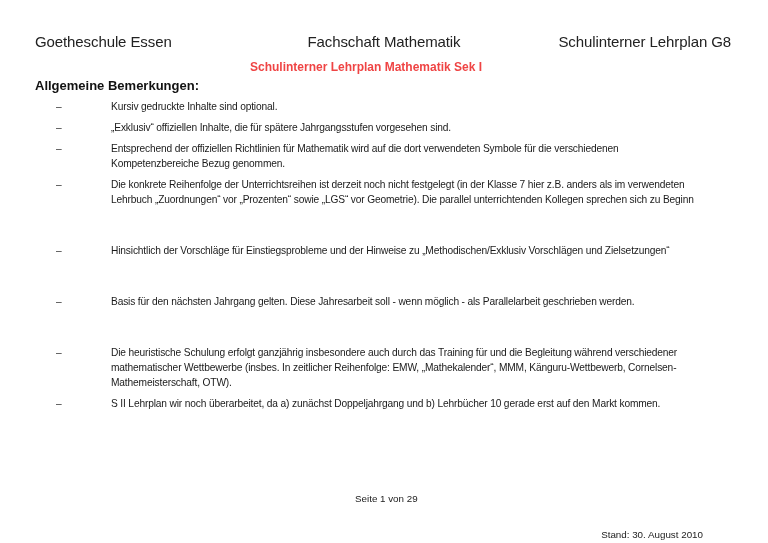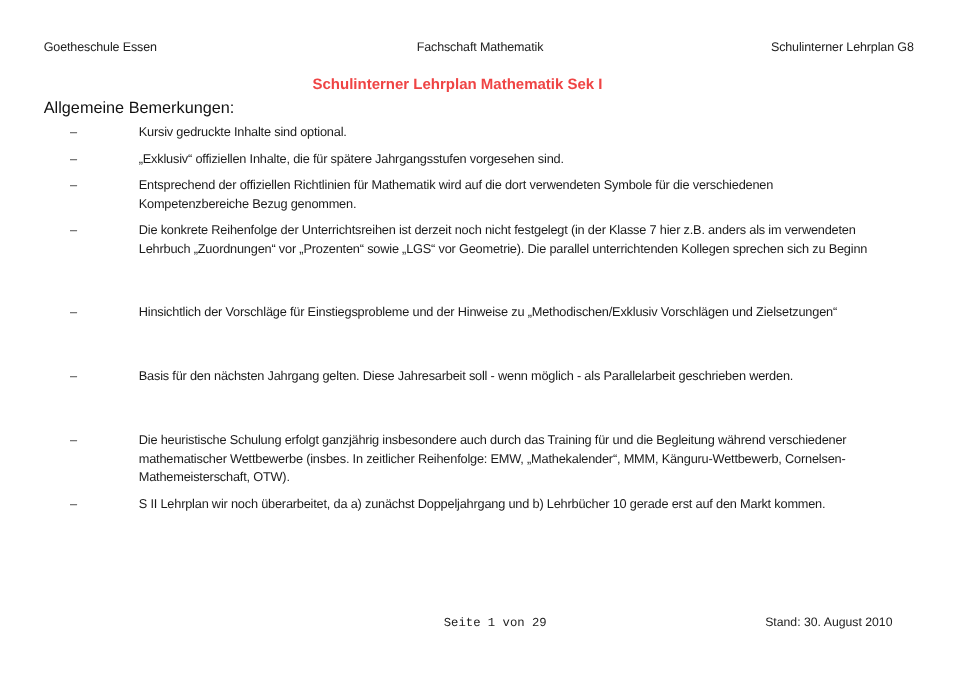--- a/index.html
+++ b/index.html
@@ -1,37 +1,37 @@
 <!DOCTYPE html>
 <html><head>
 <meta charset="utf-8">
 <style>
   html, body { margin: 0; padding: 0; background: #ffffff; }
   body {
     width: 768px; height: 543px; position: relative; overflow: hidden;
     font-family: "Liberation Sans", sans-serif; color: #1a1a1a;
   }
-  .hdr { position: absolute; top: 33px; font-size: 10px; color: #222; letter-spacing: -0.1px; }
+  .hdr { position: absolute; top: 33px; font-size: 15px; color: #222; letter-spacing: -0.1px; }
   .hdr-left { left: 35px; }
   .hdr-center { left: 0; width: 768px; text-align: center; }
   .hdr-right { right: 37px; }
   .title {
     position: absolute; top: 60px; left: 0; width: 732px; text-align: center;
     font-size: 12px; font-weight: bold; color: #ef4444;
   }
   .section-title {
-    position: absolute; top: 78px; left: 35px; font-size: 13px; font-weight: normal; color: #111;
+    position: absolute; top: 78px; left: 35px; font-size: 13px; font-weight: bold; color: #111;
   }
   .list { position: absolute; left: 56px; width: 680px; }
   .item { position: absolute; left: 0; width: 680px; font-size: 10.2px; line-height: 15.1px; letter-spacing: -0.15px; }
   .dash { position: absolute; left: 0; top: 0; width: 14px; color: #333; }
   .text { position: absolute; left: 26px; top: 0; width: 660px; margin-left: 29px; }
   .footer { position: absolute; top: 493px; font-size: 9.8px; color: #222; }
-  .footer-center { left: 355px; font-family: Liberation Mono, monospace; }
-  .footer-right { right: 54px; }
+  .footer-center { left: 355px; }
+  .footer-right { right: 65px; margin-top: 36px; }
 </style>
 </head>
 <body>
 
 <div class="hdr hdr-left">Goetheschule Essen</div>
 <div class="hdr hdr-center">Fachschaft Mathematik</div>
 <div class="hdr hdr-right">Schulinterner Lehrplan G8</div>
 
 <div class="title">Schulinterner Lehrplan Mathematik Sek I</div>
 <div class="section-title">Allgemeine Bemerkungen:</div>

